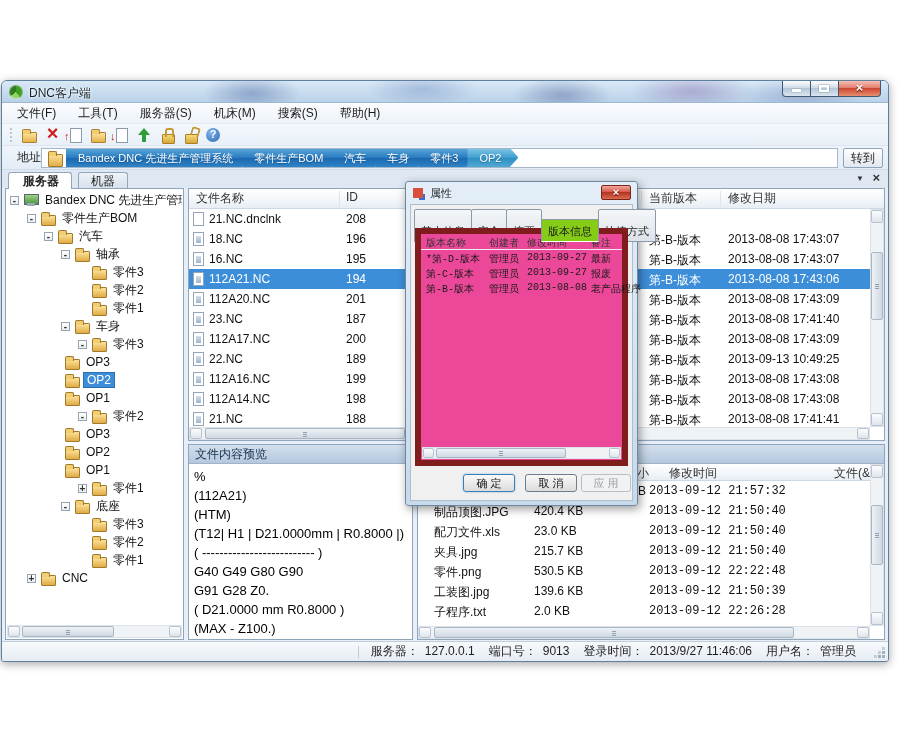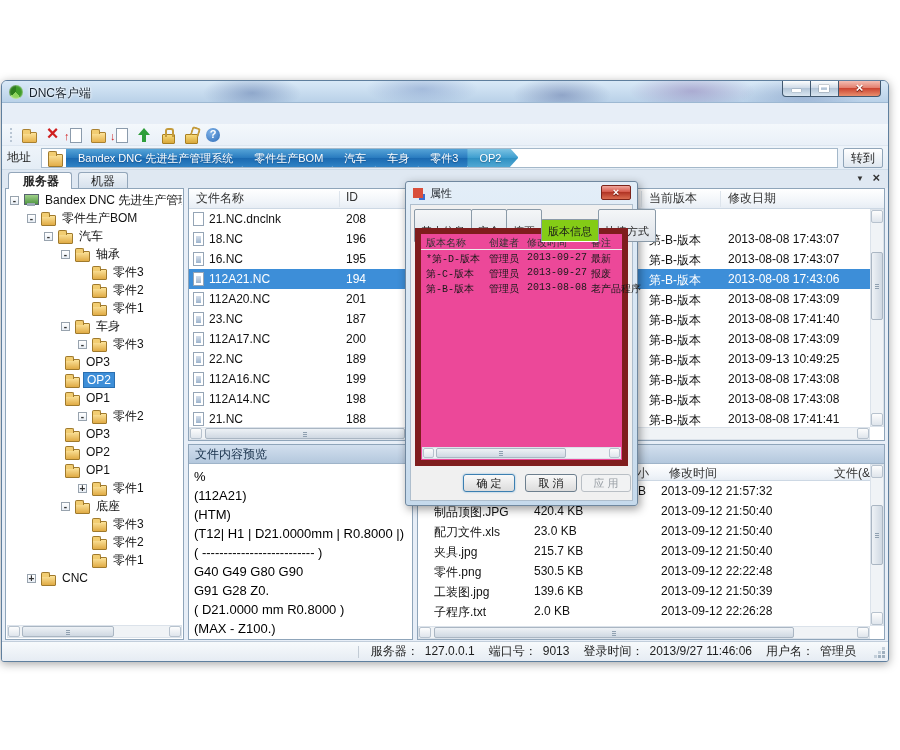--- a/index.html
+++ b/index.html
@@ -65,21 +65,21 @@
     border:2px solid #c49b3b; border-bottom:none; border-radius:3px 3px 0 0; }
   [data-icon="unlock"]::after { content:""; position:absolute; left:11px; top:2px; width:5px; height:7px;
     border:2px solid #c49b3b; border-bottom:none; border-radius:3px 3px 0 0; transform:rotate(18deg); }
   [data-icon="help"]::before { content:""; position:absolute; left:3px; top:3px; width:14px; height:14px; border-radius:50%;
     background:radial-gradient(circle at 35% 30%, #7fb2e8, #2d6cb8); }
   [data-icon="help"]::after { content:"?"; position:absolute; left:3px; width:14px; top:3px; text-align:center;
     color:#fff; font-size:11px; font-weight:bold; }
 
   .addressbar { position:absolute; left:2px; top:146px; width:886px; height:24px; display:flex; align-items:center;
     background:linear-gradient(#eef4fa,#e4edf6); padding:0 5px; border-bottom:1px solid #cfdce8; }
-  .addr-label { font-size:12px; color:#1b1b1b; width:34px; }
+  .addr-label { font-size:12px; color:#1b1b1b; width:34px;text-align:right; }
   .crumb-field { position:relative; flex:1; height:20px; background:#fff; border:1px solid #a4b8ca;
     display:flex; align-items:center; overflow:hidden; }
   .crumb-folder { flex:none; position:relative; width:18px; height:16px; margin:0 2px 0 4px; }
   .crumb-folder::before { content:""; position:absolute; left:2px; top:4px; width:13px; height:11px;
     background:linear-gradient(#fbe29a,#e2ad48); border:1px solid #a07a2c; border-radius:1px; }
   .crumb-folder::after { content:""; position:absolute; left:2px; top:1px; width:7px; height:4px;
     background:#f2cd72; border:1px solid #a07a2c; border-bottom:none; border-radius:2px 2px 0 0; }
   .crumb { height:20px; line-height:20px; color:#fff; font-size:11px; padding:0 17px 0 12px; white-space:nowrap;
     background:linear-gradient(#5aa8da,#2a7cc0 48%,#1b6ab1 52%,#3286c8);
     clip-path:polygon(0 0, calc(100% - 9px) 0, 100% 50%, calc(100% - 9px) 100%, 0 100%);
@@ -164,21 +164,21 @@
 
   
   .attach { left:417px; top:444px; width:468px; height:196px; }
   .at-head { position:absolute; left:0; top:19px; right:0; height:17px;
     background:linear-gradient(#ffffff,#f0f4f9 70%,#e7edf4); border-bottom:1px solid #cdd8e4; font-size:12px; color:#333; }
   .ah { position:absolute; top:1px; white-space:nowrap; }
   .ah-size { left:207px; } .ah-time { left:251px; } .ah-file { left:416px; }
   .at-rows { position:absolute; left:0; top:36px; right:14px; bottom:13px; overflow:hidden; }
   .arow { position:relative; height:20px; font-size:12px; color:#111; }
   .ac { position:absolute; top:3px; white-space:pre; }
-  .ac-name { left:16px; } .ac-size { left:116px; } .ac-time { left:243px; }
+  .ac-name { left:16px; } .ac-size { left:116px; } .ac-time { left:231px;font-family:Liberation Mono, monospace; }
 
   
   .statusbar { position:absolute; left:2px; top:641px; width:886px; height:20px;
     background:linear-gradient(#f7fafc,#e6ecf3); border-top:1px solid #c2cedb; border-radius:0 0 2px 2px;
     display:flex; align-items:center; justify-content:flex-end; font-size:12px; color:#1d1d1d; padding-right:18px; }
   .status-sep { width:1px; height:12px; background:#c2cbd5; margin-right:12px; }
   .seg { margin-right:14px; white-space:nowrap; }
   .seg .v { margin-left:6px; }
   .grip { position:absolute; right:3px; bottom:3px; width:3px; height:3px; background:#9fb0bf;
     box-shadow:-4px 0 0 #9fb0bf, 0 -4px 0 #9fb0bf, -4px -4px 0 #c3cfda, -8px 0 0 #c3cfda, 0 -8px 0 #c3cfda; }
@@ -225,20 +225,29 @@
         </div>
       <div class="wb max">
           <span class="glyph-max"></span>
         </div>
       <div class="wb close">
           <span class="glyph-x">×</span>
         </div>
     </div>
   </div>
 
+  <div class="menubar">
+
+  <span class="menu-item">文件(F)</span>
+      <span class="menu-item">工具(T)</span>
+      <span class="menu-item">服务器(S)</span>
+      <span class="menu-item">机床(M)</span>
+      <span class="menu-item">搜索(S)</span>
+      <span class="menu-item">帮助(H)</span>
+    </div>
 
   <div class="toolbar">
 
   <span class="tool-btn" data-icon="folder-new"><i class="ov"></i></span>
       <span class="tool-btn" data-icon="delete"><i class="ov"></i></span>
       <span class="tool-btn" data-icon="file-up"><i class="ov"></i></span>
       <span class="tool-btn" data-icon="folder-in">
         <i class="ov"></i>
       </span>
       <span class="tool-btn" data-icon="file-down"><i class="ov"></i></span>

